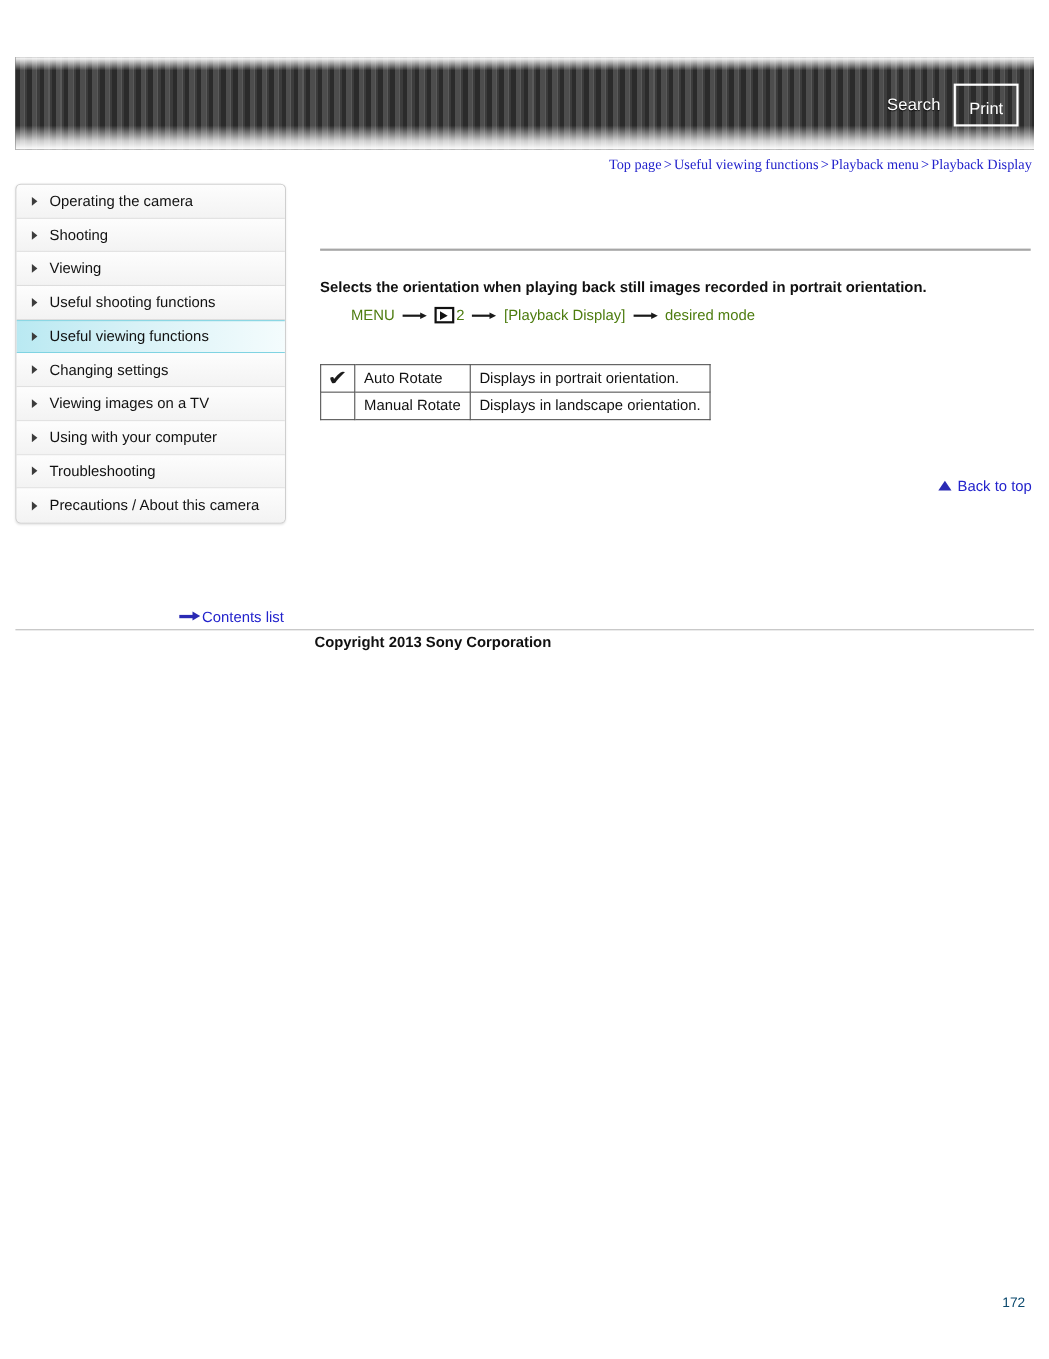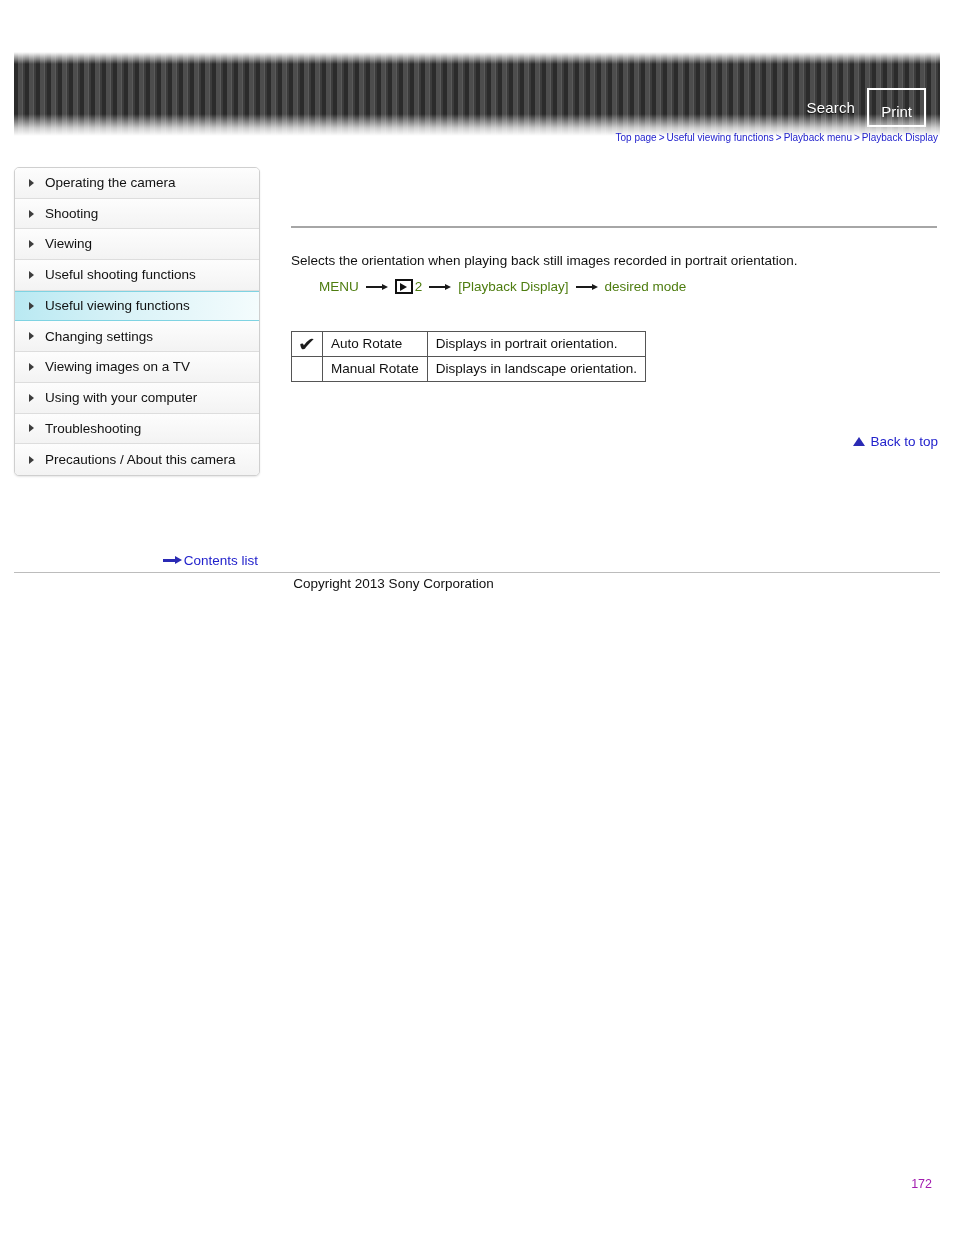--- a/index.html
+++ b/index.html
@@ -35,21 +35,21 @@
         rgba(255,255,255,1) 84px),
       repeating-linear-gradient(to right,
         #2b2b2b 0px, #2b2b2b 4px,
         #4d4d4d 4px, #4d4d4d 8px,
         #5a5a5a 8px, #5a5a5a 9px,
         #3c3c3c 9px, #3c3c3c 11px);
   }
   .header-controls {
     position: absolute;
     right: 14px;
-    top: 36px;
+    top: 24px;
     display: flex;
     align-items: center;
     gap: 12px;
     justify-content: center;
   }
   .search-label {
     color: #ffffff;
     font-size: 15px;
     letter-spacing: 0.2px;
     text-shadow: 0 1px 1px rgba(0,0,0,0.8);
@@ -61,24 +61,25 @@
     padding: 14px 12px 4px 12px;
     background: transparent;
     line-height: 1.1;
     cursor: pointer;
   }
 
   
   .breadcrumb {
     position: absolute;
     right: 16px;
-    top: 132px;
-    font-size: 10px;
+    top: 142px;
+    font-size: 13px;
     color: #2222cc;
     white-space: nowrap;
+    font-family: Liberation Serif, serif;
   }
   .breadcrumb a {
     color: #2222cc;
     text-decoration: none;
   }
   .breadcrumb .sep {
     color: #2222cc;
     padding: 0 2px;
   }
 
@@ -172,20 +173,21 @@
     width: 646px;
     height: 2px;
     background: #a6a6a6;
   }
   .content-desc {
     position: absolute;
     left: 291px;
     top: 253px;
     font-size: 13.5px;
     color: #111111;
+    font-weight: bold;
   }
   .menu-line {
     position: absolute;
     left: 319px;
     top: 279px;
     font-size: 13.5px;
     color: #4d7c0f;
     display: flex;
     align-items: center;
     white-space: nowrap;
@@ -299,27 +301,28 @@
     background: #bcbcbc;
   }
   .copyright {
     position: absolute;
     left: 0;
     top: 576px;
     width: 787px;
     text-align: center;
     font-size: 13.5px;
     color: #111111;
+    font-weight: bold;
   }
   .page-number {
     position: absolute;
     right: 22px;
     top: 1177px;
     font-size: 12.5px;
-    color: #a21caf;
+    color: #0c4a6e;
   }
 </style>
 </head>
 <body>
 
 <div class="header-banner">
   <div class="header-controls">
     <span class="search-label">Search</span>
     <span class="print-button">Print</span>
   </div>

